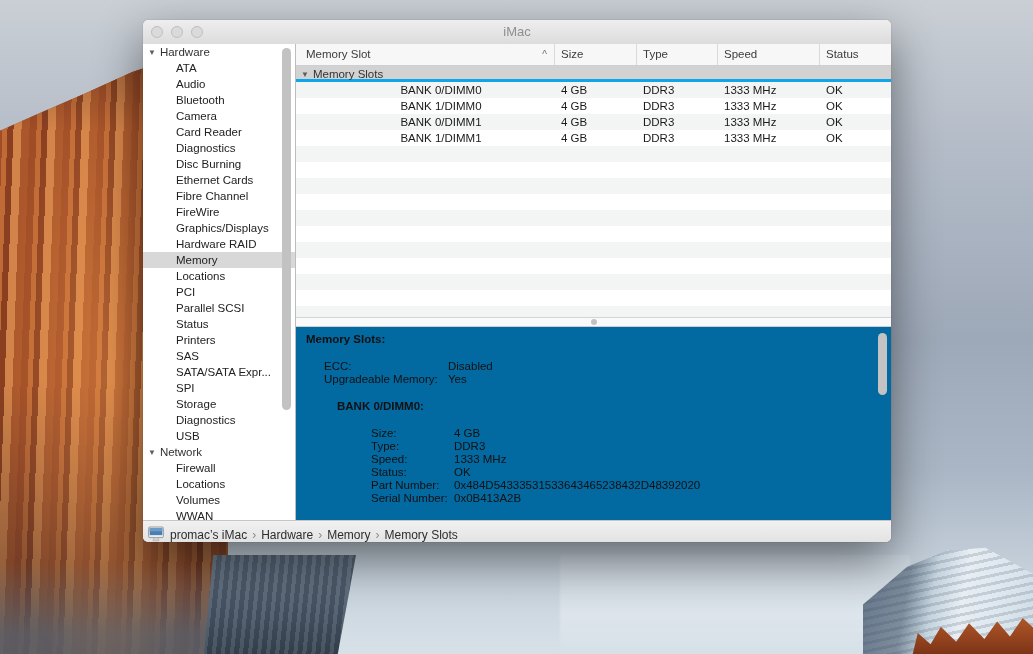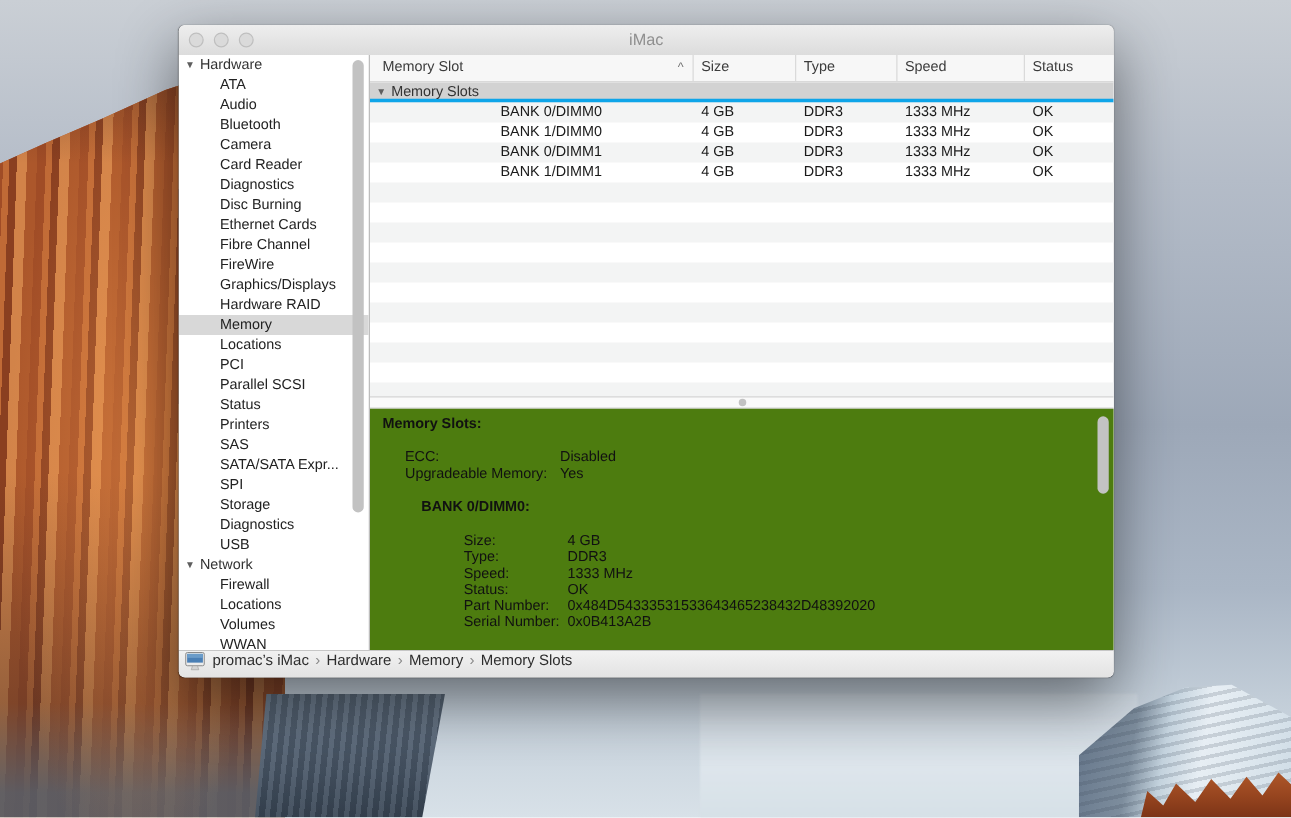--- a/index.html
+++ b/index.html
@@ -93,35 +93,35 @@
     border-bottom:3px solid #0ea5e9;box-sizing:border-box;white-space:nowrap;}
   .t-row{display:flex;height:16px;line-height:16px;font-size:11.5px;color:#1a1a1a;}
   .t-row.alt{background:#f3f4f4;}
   .t-cell{box-sizing:border-box;padding-left:6px;white-space:nowrap;overflow:hidden;}
   .t-cell.c0{padding-left:31px;text-align:center;}
   
   .splitter{position:absolute;left:0;top:273px;width:595px;height:10px;background:#fafafa;
     border-top:1px solid #d4d4d4;border-bottom:1px solid #cfcfcf;box-sizing:border-box;}
   .dimple{position:absolute;left:50%;top:50%;width:6px;height:6px;margin:-3px 0 0 -3px;border-radius:50%;background:#c2c2c2;}
   
-  .details{position:absolute;left:0;top:283px;width:595px;height:193px;background:#4d7c0f;overflow:hidden;font-size:11.5px;color:#111;}
+  .details{position:absolute;left:0;top:283px;width:595px;height:193px;background:#0369a1;overflow:hidden;font-size:11.5px;color:#111;}
   .det-title{font-weight:bold;margin:6px 0 0 10px;line-height:13px;}
   .det-block{margin-top:14px;}
   .det-row{display:flex;margin-left:10px;line-height:13px;}
   .det-label{width:124px;flex:none;padding-left:18px;}
   .det-sub-title{font-weight:bold;margin:14px 0 0 41px;line-height:13px;}
   .det-sub .det-row{margin-left:57px;}
   .det-sub .det-label{width:83px;}
   .det-scrollbar{position:absolute;right:4px;top:6px;width:9px;height:180px;}
   .det-scrollbar .thumb{width:9px;height:62px;border-radius:4.5px;background:#c3c3c3;}
   
   .statusbar{
     position:absolute;left:0;bottom:0;width:748px;height:22px;box-sizing:border-box;
     background:linear-gradient(#f1f1f1,#e3e3e3);border-top:1px solid #c6c6c6;
-    border-radius:0 0 5px 5px;display:flex;align-items:flex-start;padding-left:5px;
+    border-radius:0 0 5px 5px;display:flex;align-items:flex-end;padding-left:5px;
     font-size:12px;color:#2d2d2d;white-space:nowrap;
   }
   .crumb-sep{color:#8a8a8a;padding:0 5px;font-size:12px;}
   .imac-icon{margin-right:6px;display:inline-flex;}
 </style>
 </head>
 <body>
 
 <div class="wp cliff-left"></div>
 <div class="wp rock-pillar"></div>

